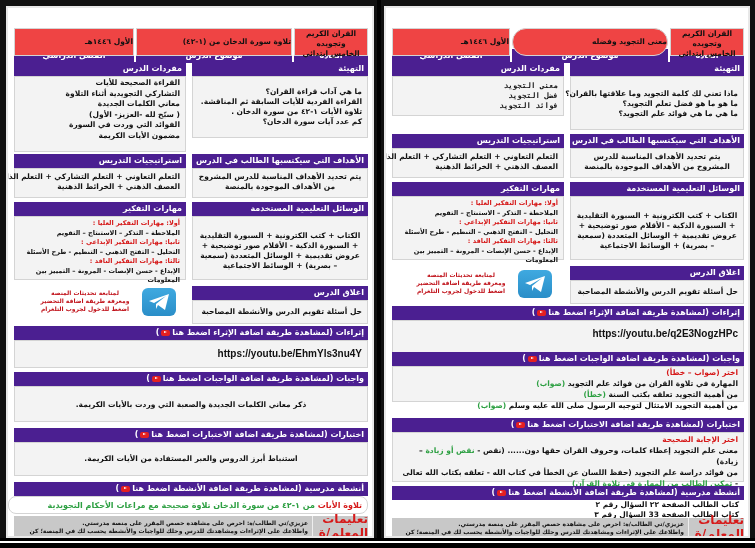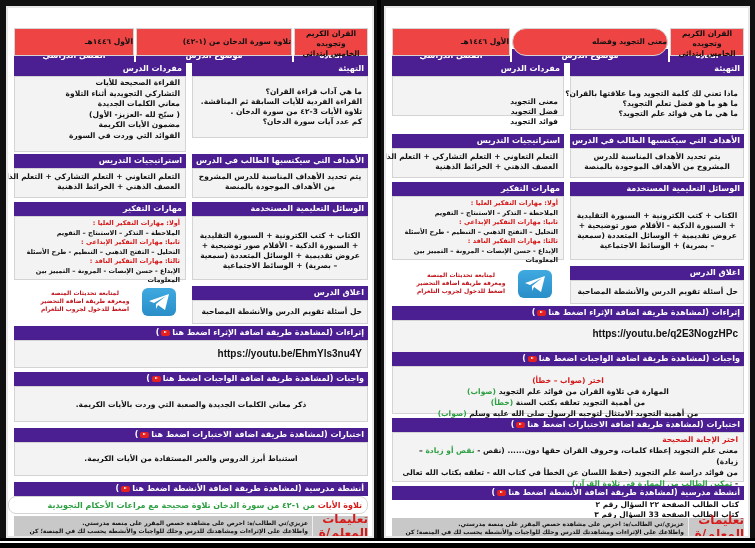--- a/index.html
+++ b/index.html
@@ -72,32 +72,32 @@
     <span>القران الكريم وتجويده</span>
     <span>الخامس ابتدائي</span>
   </div>
   <div class="abs cell" style="right:80px; top:20px; width:156px; height:28px;">تلاوة سورة الدخان من (١-٤٢)</div>
   <div class="abs cell" style="right:238px; top:20px; width:120px; height:28px;">الأول ١٤٤٦هـ</div>
 
   <div class="abs hdr" style="right:4px; top:54px; width:176px;">التهيئة</div>
   <div class="abs box lines" style="right:4px; top:68px; width:176px; height:62px; padding-top:10px;">
     <div>ما هي آداب قراءة القران؟</div>
     <div>القراءة الفردية للأيات السابقة ثم المناقشة.</div>
-    <div>تلاوة الأيات 3-٤٢ من سورة الدخان .</div>
+    <div>تلاوة الأيات ١-٤٢ من سورة الدخان .</div>
     <div>كم عدد آيات سورة الدخان؟</div>
   </div>
 
   <div class="abs hdr" style="right:186px; top:54px; width:172px;">مفردات الدرس</div>
   <div class="abs box lines" style="right:186px; top:68px; width:172px; height:76px; line-height:10.5px; padding-top:1px;">
     <div>القراءة الصحيحة للأيات</div>
     <div>التشاركي التجويدية أثناء التلاوة</div>
     <div>معاني الكلمات الجديدة</div>
     <div>( سبّح لله -العزيز- الأول)</div>
+    <div>الفوائد التي وردت في السورة</div>
     <div>مضمون الأيات الكريمة</div>
-    <div>الفوائد التي وردت في السورة</div>
   </div>
 
   <div class="abs hdr" style="right:4px; top:146px; width:176px;">الأهداف التي سيكتسبها الطالب في الدرس</div>
   <div class="abs box c" style="right:4px; top:160px; width:176px; height:30px;">يتم تحديد الأهداف المناسبة للدرس المشروح من الأهداف الموجودة بالمنصة</div>
 
   <div class="abs hdr" style="right:186px; top:146px; width:172px;">استراتيجيات التدريس</div>
   <div class="abs box lines" style="right:186px; top:160px; width:172px; height:30px;">
     <div>التعلم التعاوني + التعلم التشاركي + التعلم الذاتي</div>
     <div>العصف الذهني + الخرائط الذهنية</div>
   </div>
@@ -166,21 +166,21 @@
   <div class="abs cell" style="right:80px; top:20px; width:156px; height:28px;border-radius:14px;">معنى التجويد وفضله</div>
   <div class="abs cell" style="right:238px; top:20px; width:118px; height:28px;">الأول ١٤٤٦هـ</div>
 
   <div class="abs hdr" style="right:4px; top:54px; width:174px;">التهيئة</div>
   <div class="abs box lines" style="right:4px; top:68px; width:174px; height:54px; padding-top:12px;">
     <div>ماذا تعني لك كلمة التجويد وما علاقتها بالقران؟</div>
     <div>ما هو ما هو فضل تعلم التجويد؟</div>
     <div>ما هي ما هي فوائد علم التجويد؟</div>
   </div>
   <div class="abs hdr" style="right:184px; top:54px; width:172px;">مفردات الدرس</div>
-  <div class="abs box lines" style="right:184px; top:68px; width:172px; height:40px; padding-top:20px;">
+  <div class="abs box lines" style="right:184px; top:68px; width:172px; height:40px; padding-top:4px;font-family:Liberation Mono, monospace;">
     <div>معنى التجويد</div>
     <div>فضل التجويد</div>
     <div>فوائد التجويد</div>
   </div>
 
   <div class="abs hdr" style="right:4px; top:126px; width:174px;">الأهداف التي سيكتسبها الطالب في الدرس</div>
   <div class="abs box c" style="right:4px; top:140px; width:174px; height:30px;">يتم تحديد الأهداف المناسبة للدرس المشروح من الأهداف الموجودة بالمنصة</div>
   <div class="abs hdr" style="right:184px; top:126px; width:172px;">استراتيجيات التدريس</div>
   <div class="abs box lines" style="right:184px; top:140px; width:172px; height:30px;">
     <div>التعلم التعاوني + التعلم التشاركي + التعلم الذاتي</div>
@@ -209,21 +209,21 @@
   <div class="abs promo" style="left:30px; top:263px; width:90px;">
     <div>لمتابعة تحديثات المنصة</div>
     <div>ومعرفة طريقة اضافة التحضير</div>
     <div>اضغط للدخول لجروب التلغرام</div>
   </div>
 
   <div class="abs hdr" style="right:4px; top:298px; width:352px;"><span>إثراءات (لمشاهدة طريقة اضافة الإثراء اضغط هنا</span><span class="yt"></span><span>)</span></div>
   <div class="abs box url" style="right:4px; top:312px; width:352px; height:43px; line-height:20px;">https://youtu.be/q2E3NogzHPc</div>
 
   <div class="abs hdr" style="right:4px; top:344px; width:352px;"><span>واجبات (لمشاهدة طريقة اضافة الواجبات اضغط هنا</span><span class="yt"></span><span>)</span></div>
-  <div class="abs box lines" style="right:4px; top:358px; width:352px; height:48px; padding:8px 5px; line-height:11px;text-align:center;">
+  <div class="abs box lines" style="right:4px; top:358px; width:352px; height:36px; padding:0 5px; line-height:11px;">
     <div class="red">اختر (صواب – خطأ)</div>
     <div><span>المهارة في تلاوة القران من فوائد علم التجويد</span> <span class="green">(صواب)</span></div>
     <div><span>من أهمية التجويد تعلقه بكتب السنة</span> <span class="green">(خطأ)</span></div>
     <div><span>من أهمية التجويد الامتثال لتوجيه الرسول صلى الله عليه وسلم</span> <span class="green">(صواب)</span></div>
   </div>
 
   <div class="abs hdr" style="right:4px; top:410px; width:352px;"><span>اختبارات (لمشاهدة طريقة اضافة الاختبارات اضغط هنا</span><span class="yt"></span><span>)</span></div>
   <div class="abs box" style="right:4px; top:424px; width:352px; height:50px; padding:1px 5px; line-height:11px;">
     <div class="red">اختر الإجابة الصحيحة</div>
     <div><span>معنى علم التجويد إعطاء كلمات، وحروف القران حقها دون...... (نقص -</span> <span class="green">نقص أو زيادة</span> <span>– زيادة)</span></div>

